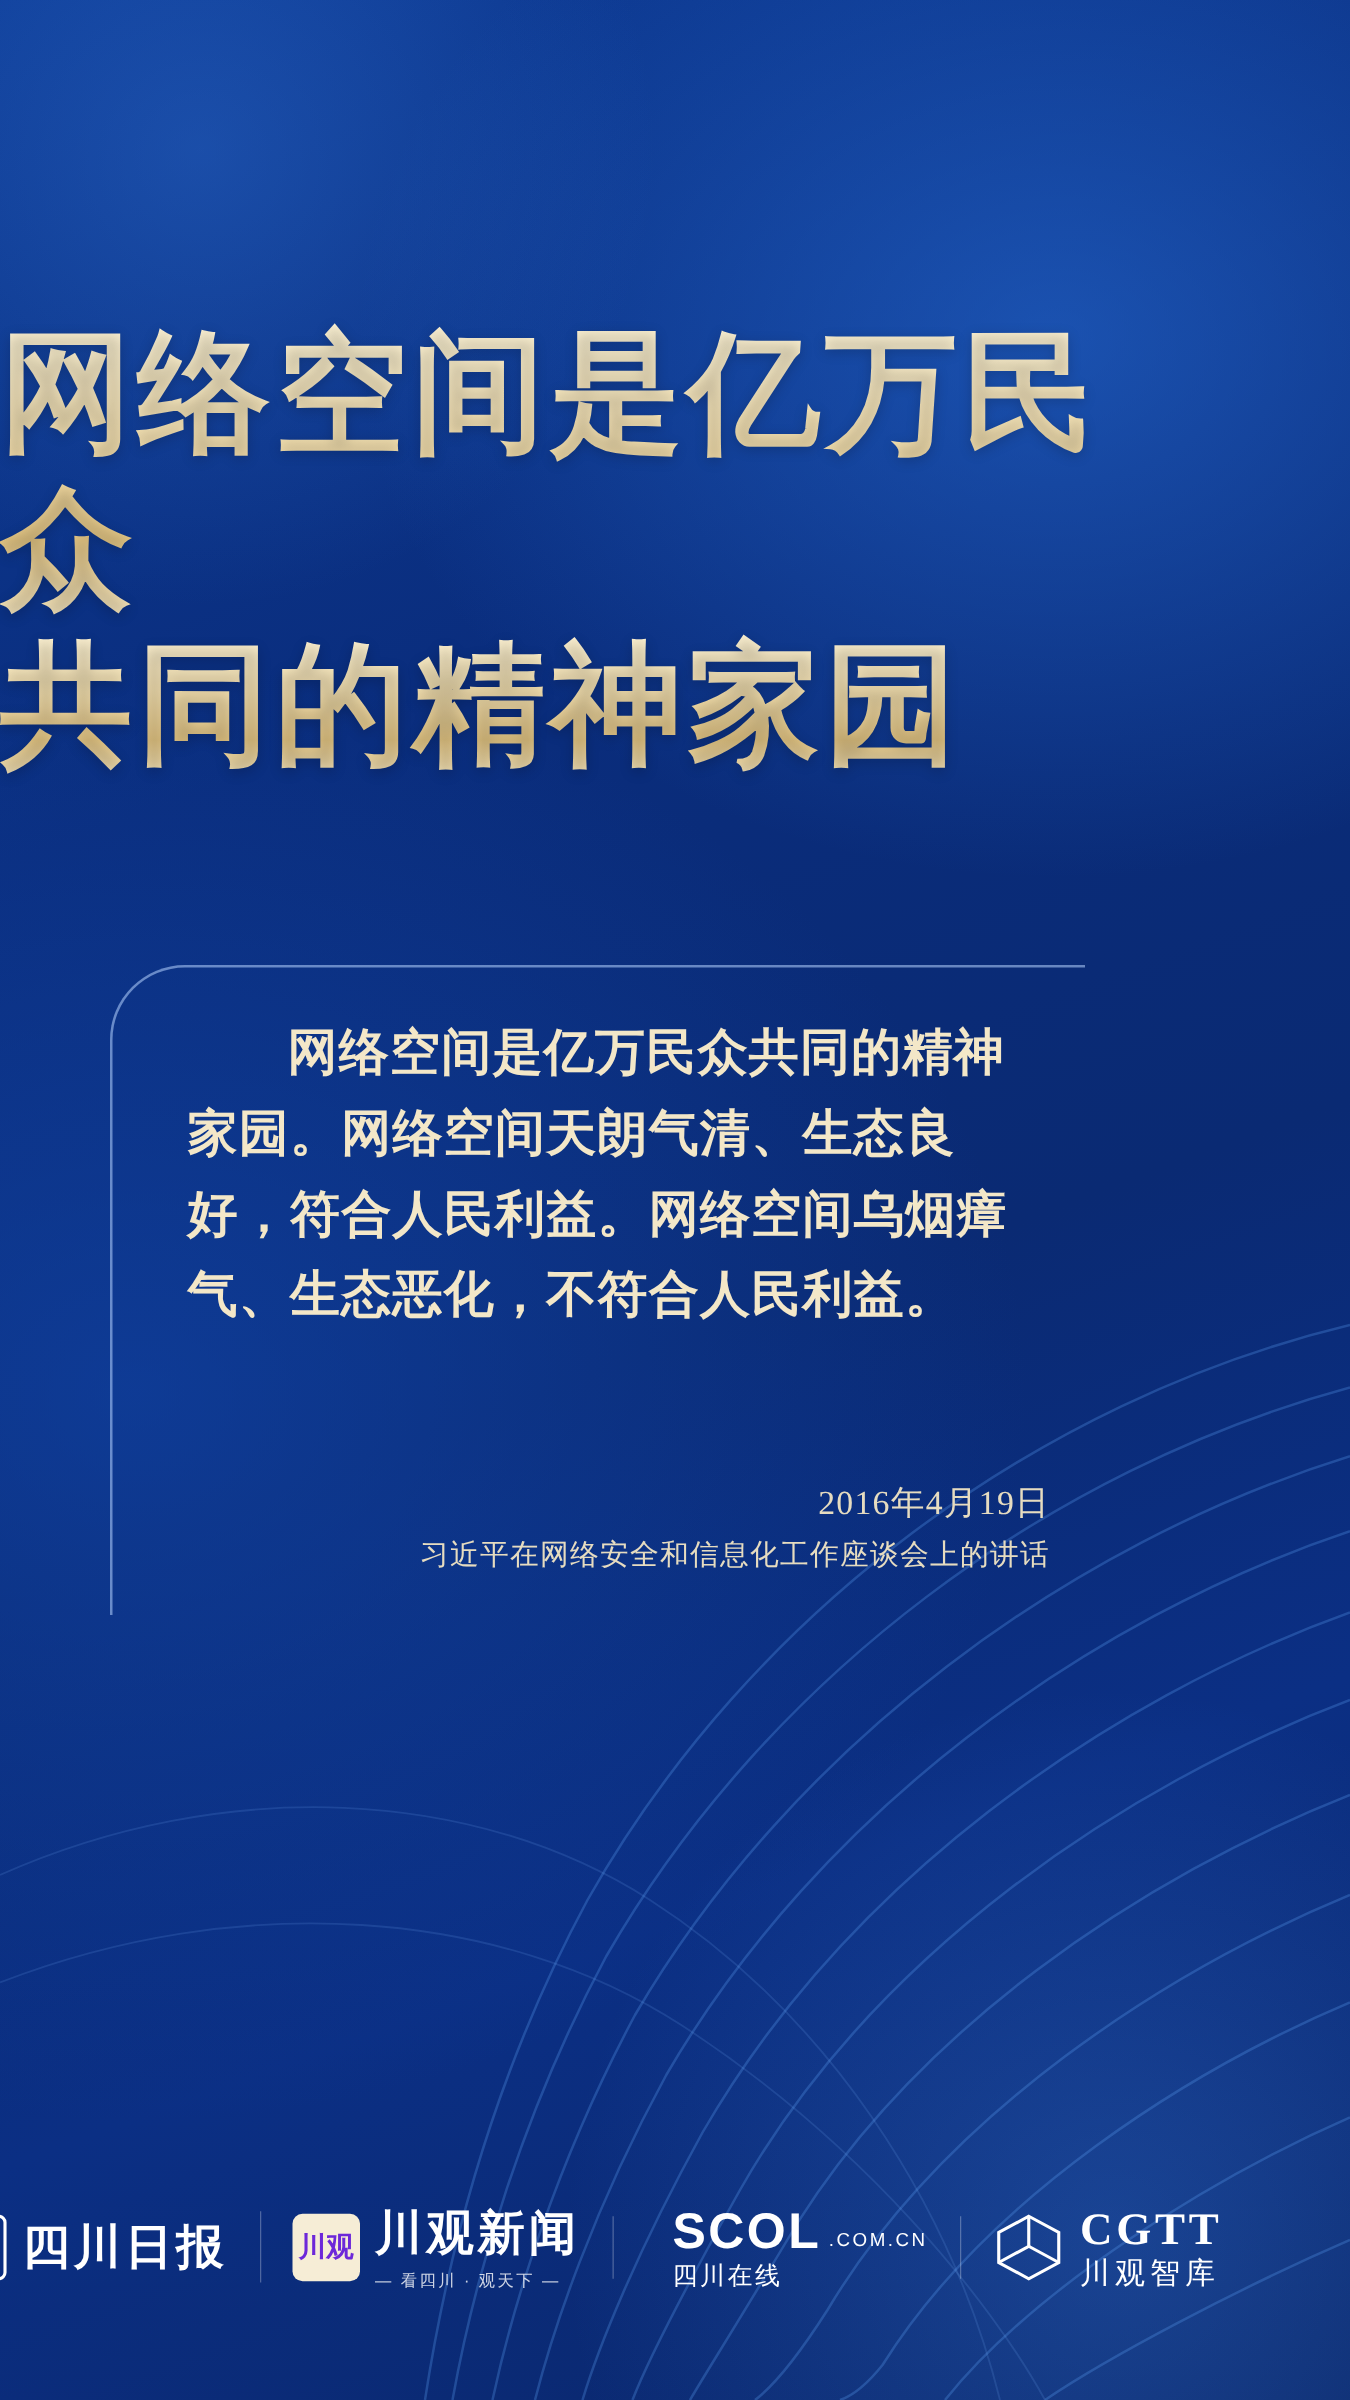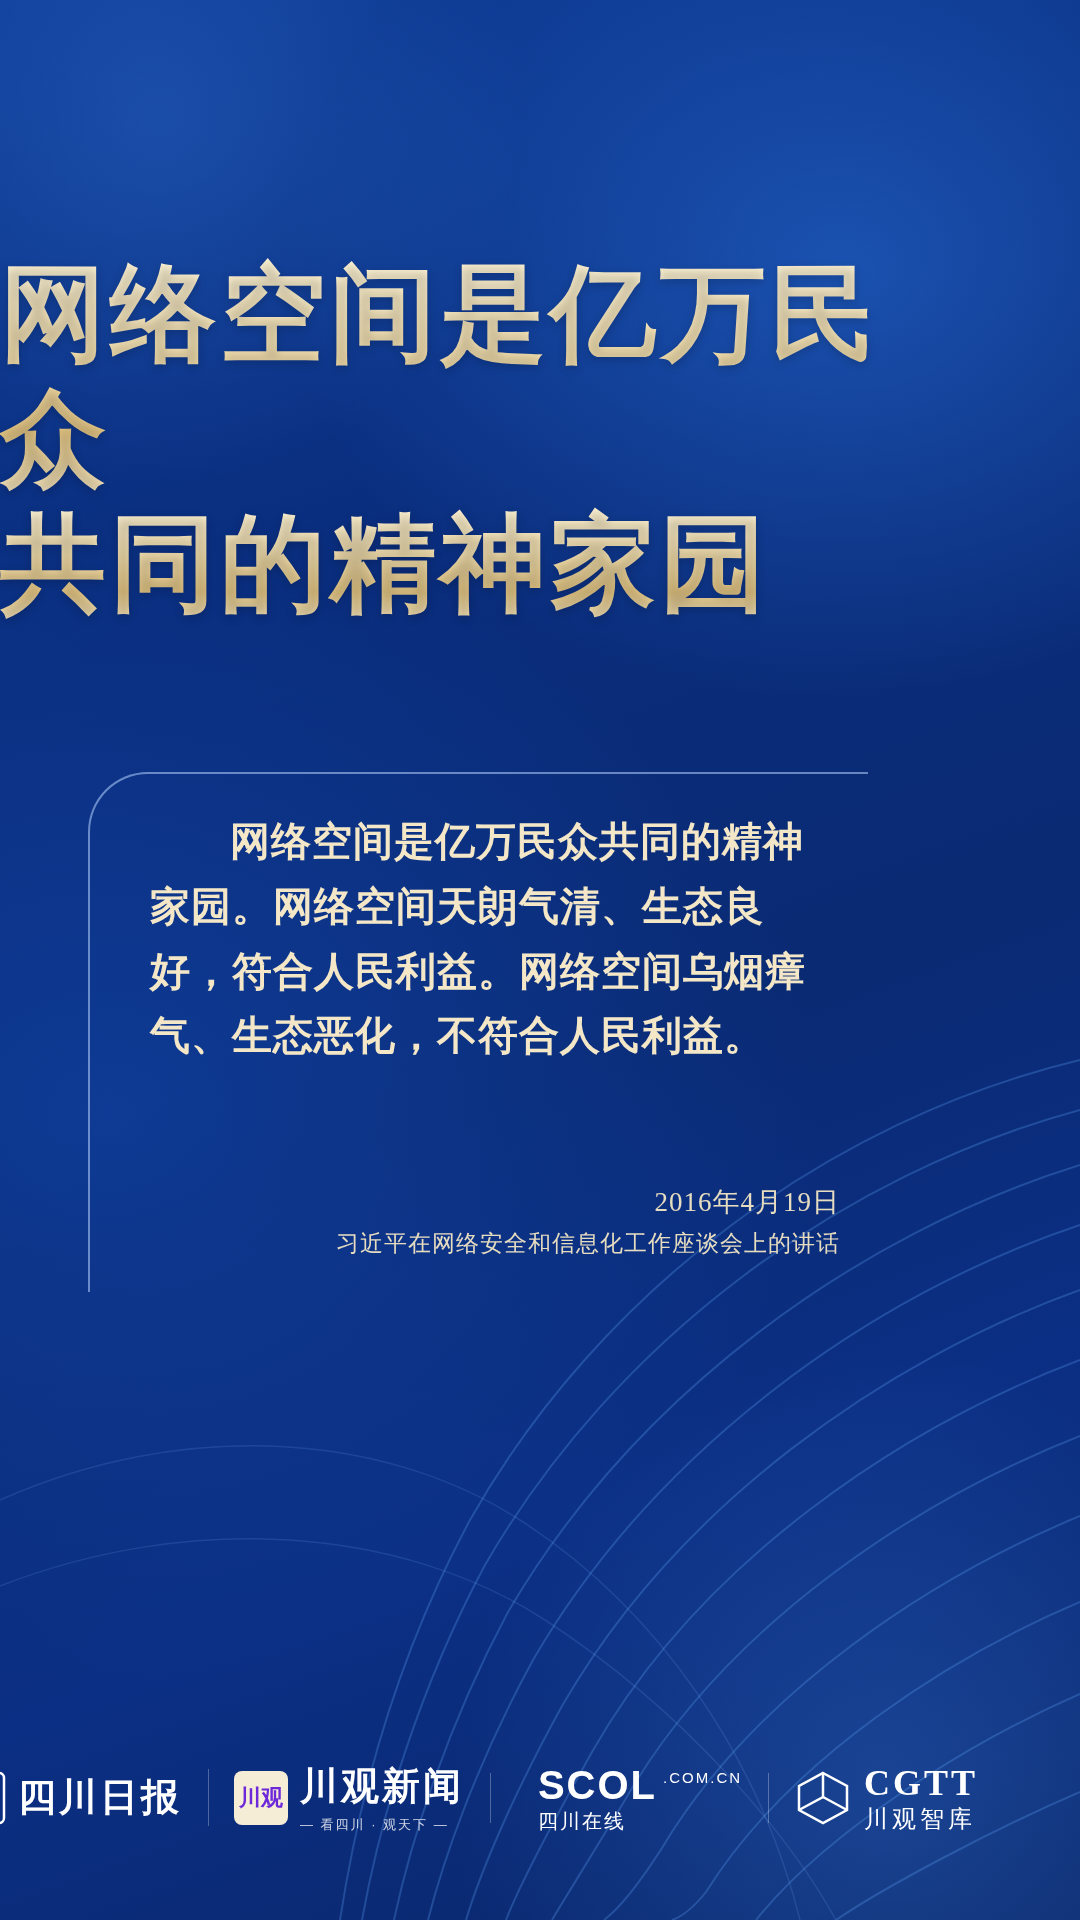--- a/index.html
+++ b/index.html
@@ -185,21 +185,21 @@
     font-size: 40px;
     font-weight: bold;
     letter-spacing: 2px;
     line-height: 1;
   }
   .scol-dom {
     font-family: "Liberation Sans", sans-serif;
     font-size: 15px;
     letter-spacing: 2px;
     line-height: 1;
-    margin-bottom: 20px;
+    margin-bottom: 5px;
   }
   .scol-cn {
     font-family: "Liberation Serif", "DejaVu Serif", serif;
     font-size: 20px;
     font-weight: normal;
     letter-spacing: 2px;
     line-height: 1;
   }
   .cgtt-word {
     font-family: Liberation Serif, serif;

